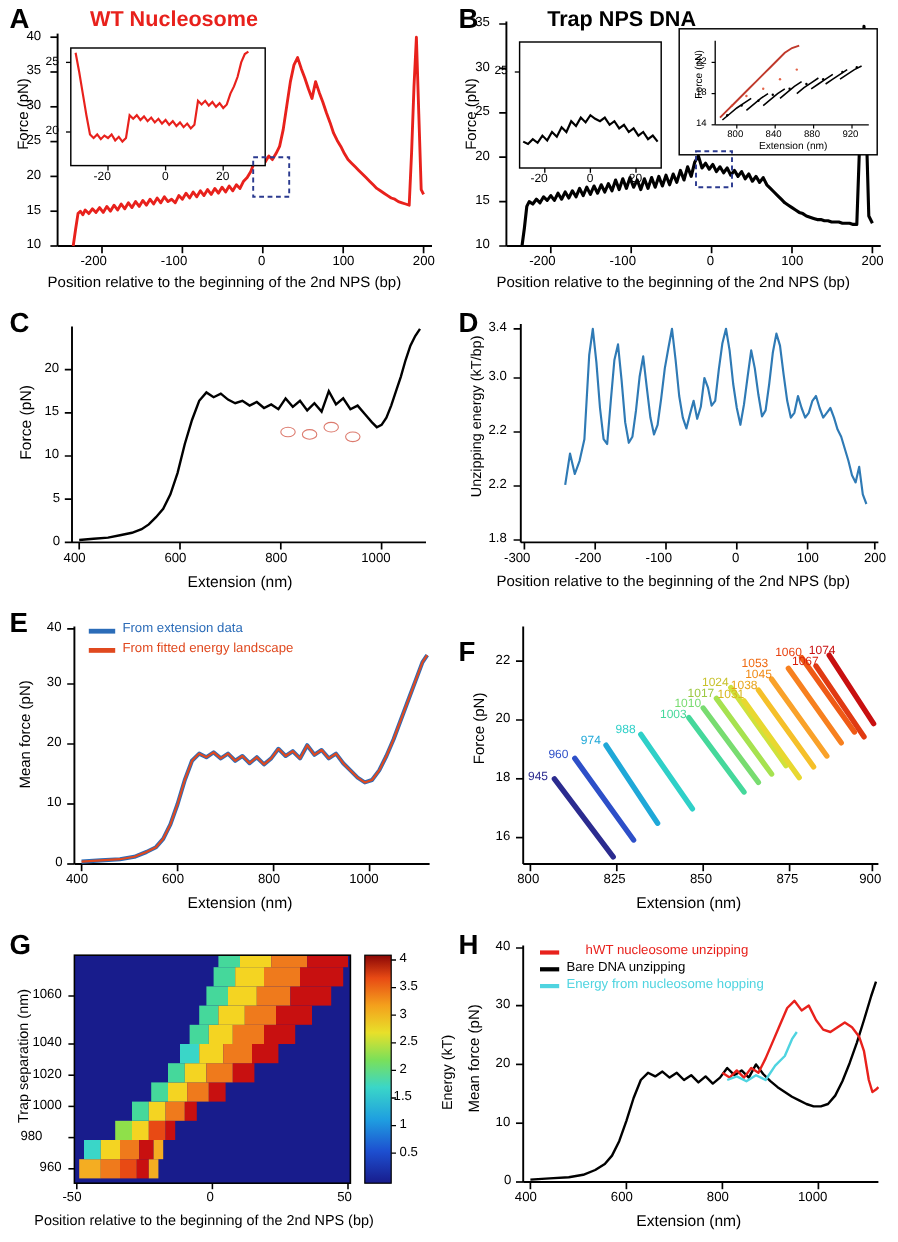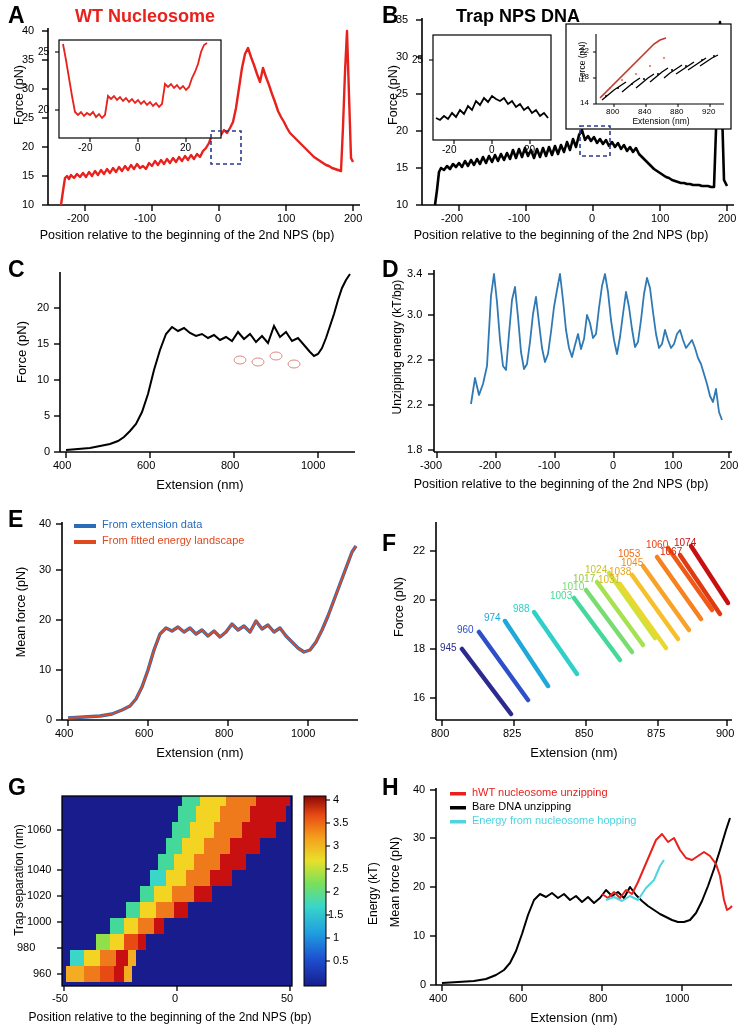--- a/index.html
+++ b/index.html
@@ -580,21 +580,21 @@
       228,124 234,128 240,122 246,128 252,120 258,124 264,112 270,98 276,84 282,70 288,64 294,72 300,68 306,80 312,88 318,90 324,86 330,82 336,86 342,94 346,106 350,130 353,140 356,138 358,136"></polyline>
 
     <polyline fill="none" stroke="#4fd4e0" stroke-width="2" stroke-linejoin="round" points="
       232,130 240,127 248,131 256,126 264,130 272,118 280,110 286,96 290,90"></polyline>
 
     <rect x="76" y="22" width="16" height="3.5" fill="#e8211c"></rect>
     <rect x="76" y="36" width="16" height="3.5" fill="#000000"></rect>
     <rect x="76" y="50" width="16" height="3.5" fill="#4fd4e0"></rect>
   </svg>
 
-  <div class="legend-text" style="left:98px;top:16px;color:#e8211c;">hWT nucleosome unzipping</div>
+  <div class="legend-text" style="left:114px;top:16px;color:#e8211c;">hWT nucleosome unzipping</div>
   <div class="legend-text" style="left:98px;top:30px;color:#000;">Bare DNA unzipping</div>
   <div class="legend-text" style="left:98px;top:44px;color:#4fd4e0;">Energy from nucleosome hopping</div>
 
   <div class="tick" style="left:46px;top:208px;">0</div>
   <div class="tick" style="left:39px;top:159px;">10</div>
   <div class="tick" style="left:39px;top:110px;">20</div>
   <div class="tick" style="left:39px;top:61px;">30</div>
   <div class="tick" style="left:39px;top:13px;">40</div>
 
   <div class="tick" style="left:55px;top:222px;">400</div>

